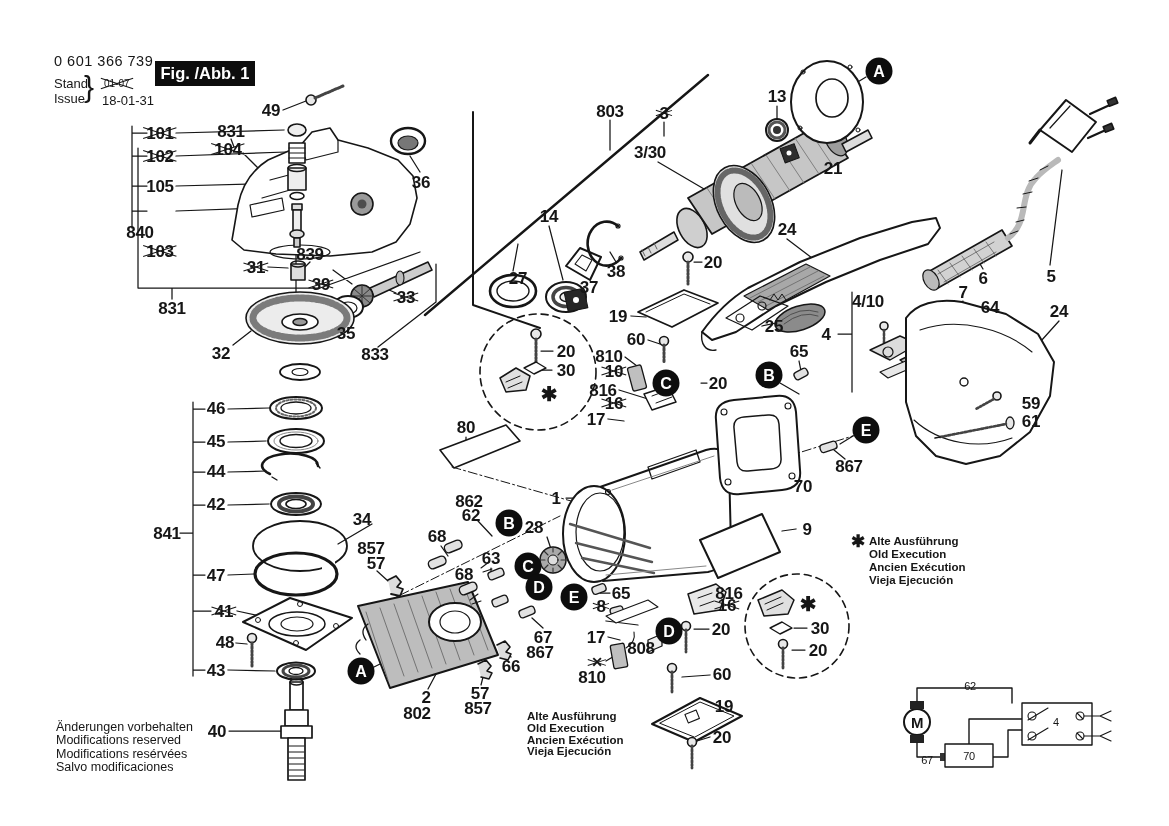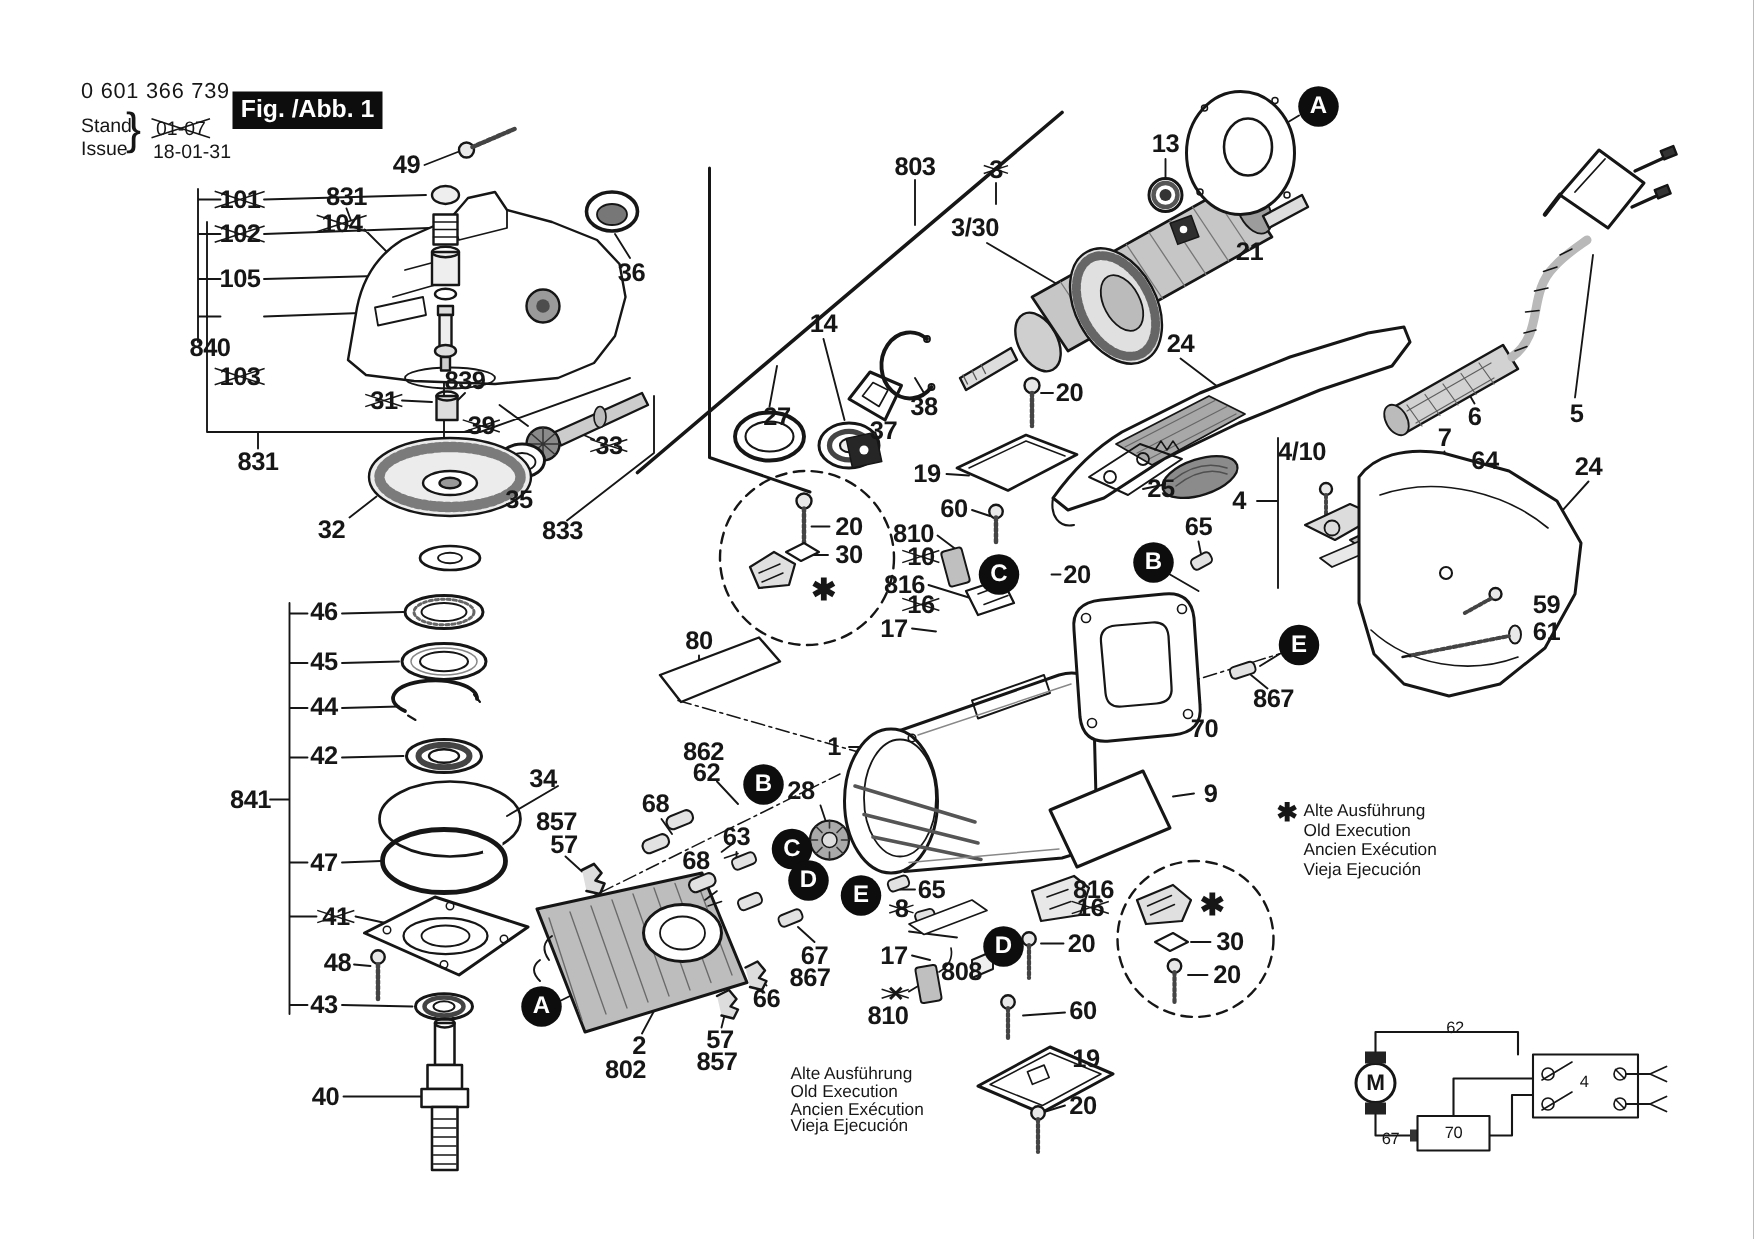--- a/index.html
+++ b/index.html
@@ -14,25 +14,25 @@
   .struck::before{transform:rotate(18deg);}
   .struck::after{transform:rotate(-18deg);}
   .badge{position:absolute;width:27px;height:27px;border-radius:50%;background:#0d0d0d;color:#fff;
          font-weight:700;font-size:16px;display:flex;align-items:center;justify-content:center;
          transform:translate(-50%,-50%);}
   #part-number{font-size:14.5px;letter-spacing:0.5px;}
   .hrow{position:relative;font-size:13px;}
   #brace{position:absolute;left:84px;top:70px;font-size:30px;font-weight:400;}
   #stand-row{position:absolute;left:54px;top:76px;}
   #issue-row{position:absolute;left:54px;top:91px;}
-  #stand-value{position:absolute;left:104px;top:78px;font-size:13px;text-align:right;}
+  #stand-value{position:absolute;left:104px;top:78px;font-size:10px;text-align:right;}
   #issue-value{position:absolute;left:102px;top:93px;font-size:13px;}
   #figbox{position:absolute;left:155px;top:61px;width:100px;height:25px;background:#0d0d0d;color:#fff;
           font-weight:700;font-size:16.5px;display:flex;align-items:center;justify-content:center;}
-  .note{position:absolute;font-weight:400;font-size:11.5px;line-height:11.8px;white-space:nowrap;}
+  .note{position:absolute;font-weight:700;font-size:11.5px;line-height:11.8px;white-space:nowrap;}
   #note-center{left:527px;top:711px;}
   #note-right{left:869px;top:535px;line-height:13px;}
   #note-right-marker{position:absolute;left:851px;top:531px;font-size:17px;font-weight:700;}
   #pos-line{position:absolute;left:497px;top:751px;font-size:18.5px;font-weight:700;white-space:nowrap;}
   #footer-note{position:absolute;left:56px;top:721px;font-size:12.5px;line-height:13.4px;white-space:nowrap;}
 </style>
 </head>
 <body>
 
 <div id="stage">
@@ -377,20 +377,26 @@
   </div>
 
   <div id="note-right-marker">✱</div>
   <div id="note-right" class="note">
     <div>Alte Ausführung</div>
     <div>Old Execution</div>
     <div>Ancien Exécution</div>
     <div>Vieja Ejecución</div>
   </div>
 
+  <div id="footer-note">
+    <div>Änderungen vorbehalten</div>
+    <div>Modifications reserved</div>
+    <div>Modifications resérvées</div>
+    <div>Salvo modificaciones</div>
+  </div>
 
   <div id="labels">
       <div class="plabel" style="left: 271px; top: 110px;">49</div>
       <div class="plabel struck" style="left: 160px; top: 133px;">101</div>
       <div class="plabel" style="left: 231px; top: 131px;">831</div>
       <div class="plabel struck" style="left: 160px; top: 156px;">102</div>
       <div class="plabel struck" style="left: 228px; top: 149px;">104</div>
       <div class="plabel" style="left: 160px; top: 186px;">105</div>
       <div class="plabel struck" style="left: 160px; top: 211px; margin-top: 40px;">103</div>
       <div class="plabel" style="left: 140px; top: 232px;">840</div>

